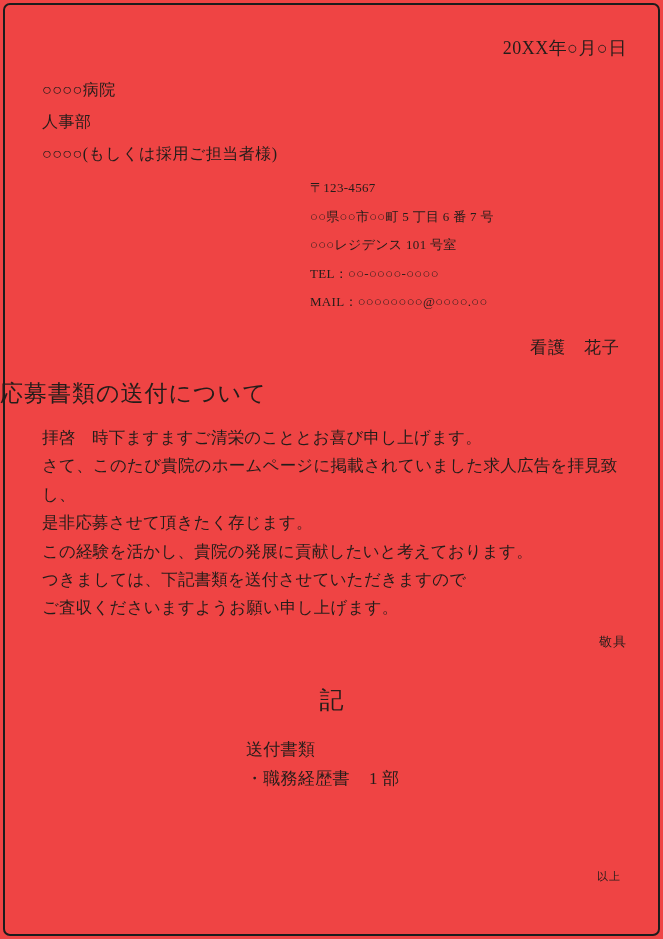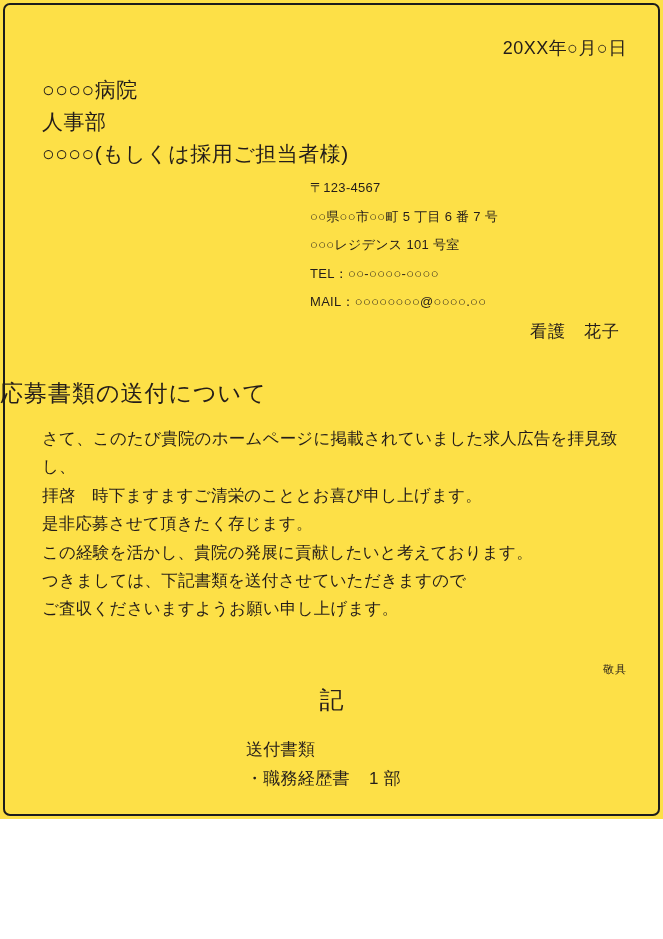--- a/index.html
+++ b/index.html
@@ -3,23 +3,23 @@
 <meta charset="utf-8">
 <style>
   html, body {
     margin: 0;
     padding: 0;
     background: #ffffff;
   }
   .page {
     position: relative;
     width: 663px;
-    height: 819px;
-    background: #fde047;
-    font-family: Liberation Sans, sans-serif;
+    height: 939px;
+    background: #ef4444;
+    font-family: Liberation Serif, serif;
     color: #241d1a;
     overflow: hidden;
   }
   .border-frame {
     position: absolute;
     left: 3px; top: 3px; right: 3px; bottom: 3px;
     border: 2px solid #1c1c1c;
     border-radius: 7px;
     pointer-events: none;
   }
@@ -27,37 +27,37 @@
     position: absolute;
     top: 36px;
     right: 36px;
     font-size: 18px;
     letter-spacing: 0.5px;
   }
   .recipient {
     position: absolute;
     top: 74px;
     left: 42px;
-    font-size: 21px;
+    font-size: 16px;
     line-height: 32px;
     letter-spacing: 0.5px;
   }
   .recipient p { margin: 0; }
   .sender {
     position: absolute;
     top: 174px;
     left: 310px;
     font-size: 13px;
     line-height: 28.6px;
     letter-spacing: 0.3px;
   }
   .sender p { margin: 0; }
   .sender-name {
     position: absolute;
-    top: 320px;
+    top: 336px;
     right: 43px;
     font-size: 17px;
     letter-spacing: 1px;
   }
   .doc-title {
     position: absolute;
     top: 378px;
     left: 0;
     width: 100%;
     font-size: 23px;
@@ -68,23 +68,23 @@
     top: 424px;
     left: 42px;
     right: 34px;
     font-size: 16.5px;
     line-height: 28.4px;
     letter-spacing: 0.2px;
   }
   .body-text p { margin: 0; }
   .closing {
     position: absolute;
-    top: 662px;
+    top: 633px;
     right: 36px;
-    font-size: 11px;
+    font-size: 13px;
     letter-spacing: 1px;
   }
   .record-heading {
     position: absolute;
     top: 684px;
     left: 0;
     width: 100%;
     text-align: center;
     font-size: 24px;
   }
@@ -129,22 +129,22 @@
     <p>○○○レジデンス 101 号室</p>
     <p>TEL：○○-○○○○-○○○○</p>
     <p>MAIL：○○○○○○○○@○○○○.○○</p>
   </div>
 
   <div class="sender-name">看護　花子</div>
 
   <div class="doc-title">応募書類の送付について</div>
 
   <div class="body-text">
+    <p>拝啓　時下ますますご清栄のこととお喜び申し上げます。</p>
     <p>さて、このたび貴院のホームページに掲載されていました求人広告を拝見致し、</p>
-    <p>拝啓　時下ますますご清栄のこととお喜び申し上げます。</p>
     <p>是非応募させて頂きたく存じます。</p>
     <p>この経験を活かし、貴院の発展に貢献したいと考えております。</p>
     <p>つきましては、下記書類を送付させていただきますので</p>
     <p>ご査収くださいますようお願い申し上げます。</p>
   </div>
 
   <div class="closing">敬具</div>
 
   <div class="record-heading">記</div>
 

